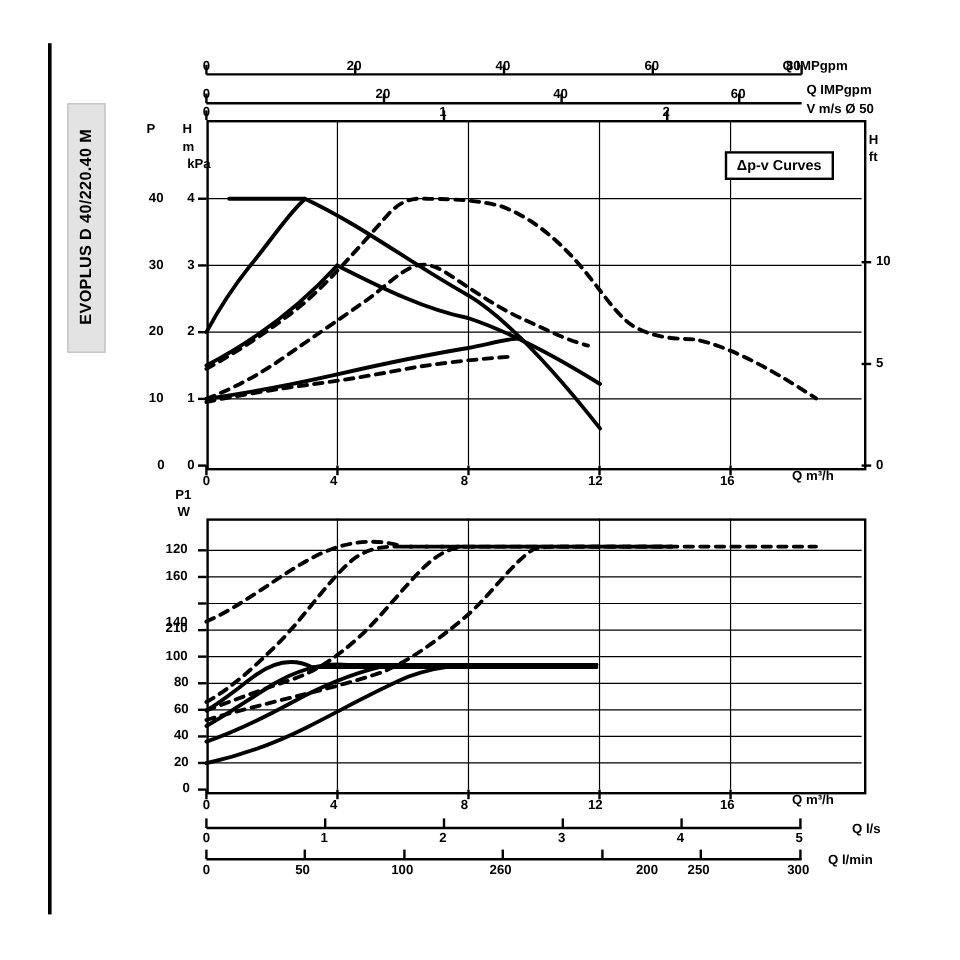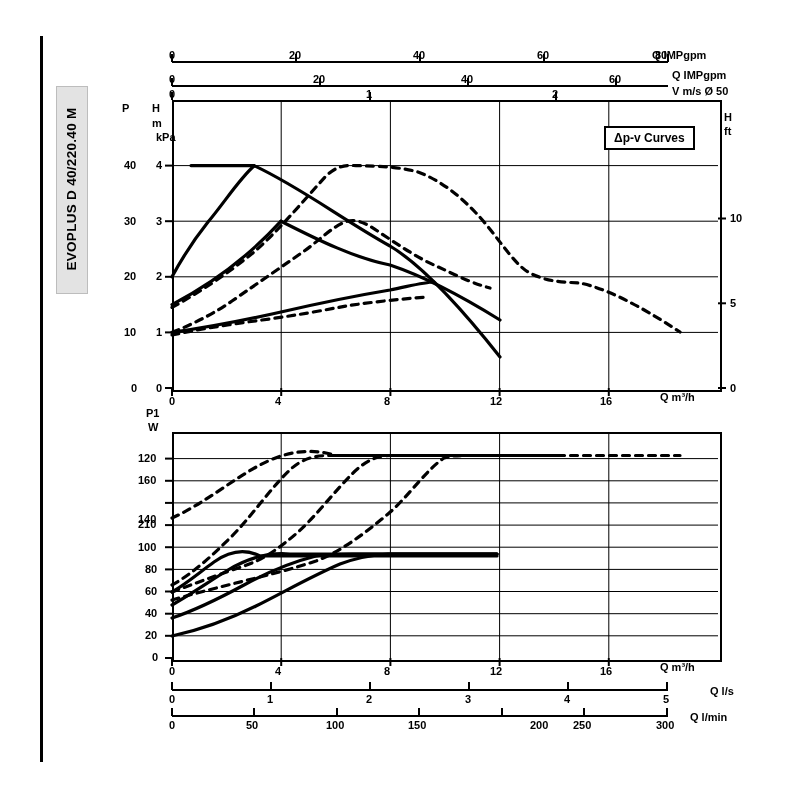--- a/index.html
+++ b/index.html
@@ -269,19 +269,19 @@
   <div class="t tb" style="left:267px;top:694px;">1</div>
   <div class="t tb" style="left:366px;top:694px;">2</div>
   <div class="t tb" style="left:465px;top:694px;">3</div>
   <div class="t tb" style="left:564px;top:694px;">4</div>
   <div class="t tb" style="left:663px;top:694px;">5</div>
   <div class="t tb" style="left:690px;top:686px;margin-left:20px;">Q l/s</div>
 
   <div class="t tb" style="left:169px;top:720px;">0</div>
   <div class="t tb" style="left:246px;top:720px;">50</div>
   <div class="t tb" style="left:326px;top:720px;">100</div>
-  <div class="t tb" style="left:408px;top:720px;">150</div>
+  <div class="t tb" style="left:408px;top:720px;">260</div>
   <div class="t tb" style="left:491px;top:720px;margin-left:39px;">200</div>
   <div class="t tb" style="left:573px;top:720px;">250</div>
   <div class="t tb" style="left:656px;top:720px;">300</div>
   <div class="t tb" style="left:690px;top:712px;">Q l/min</div>
 
 </div>
 
 </body></html>

